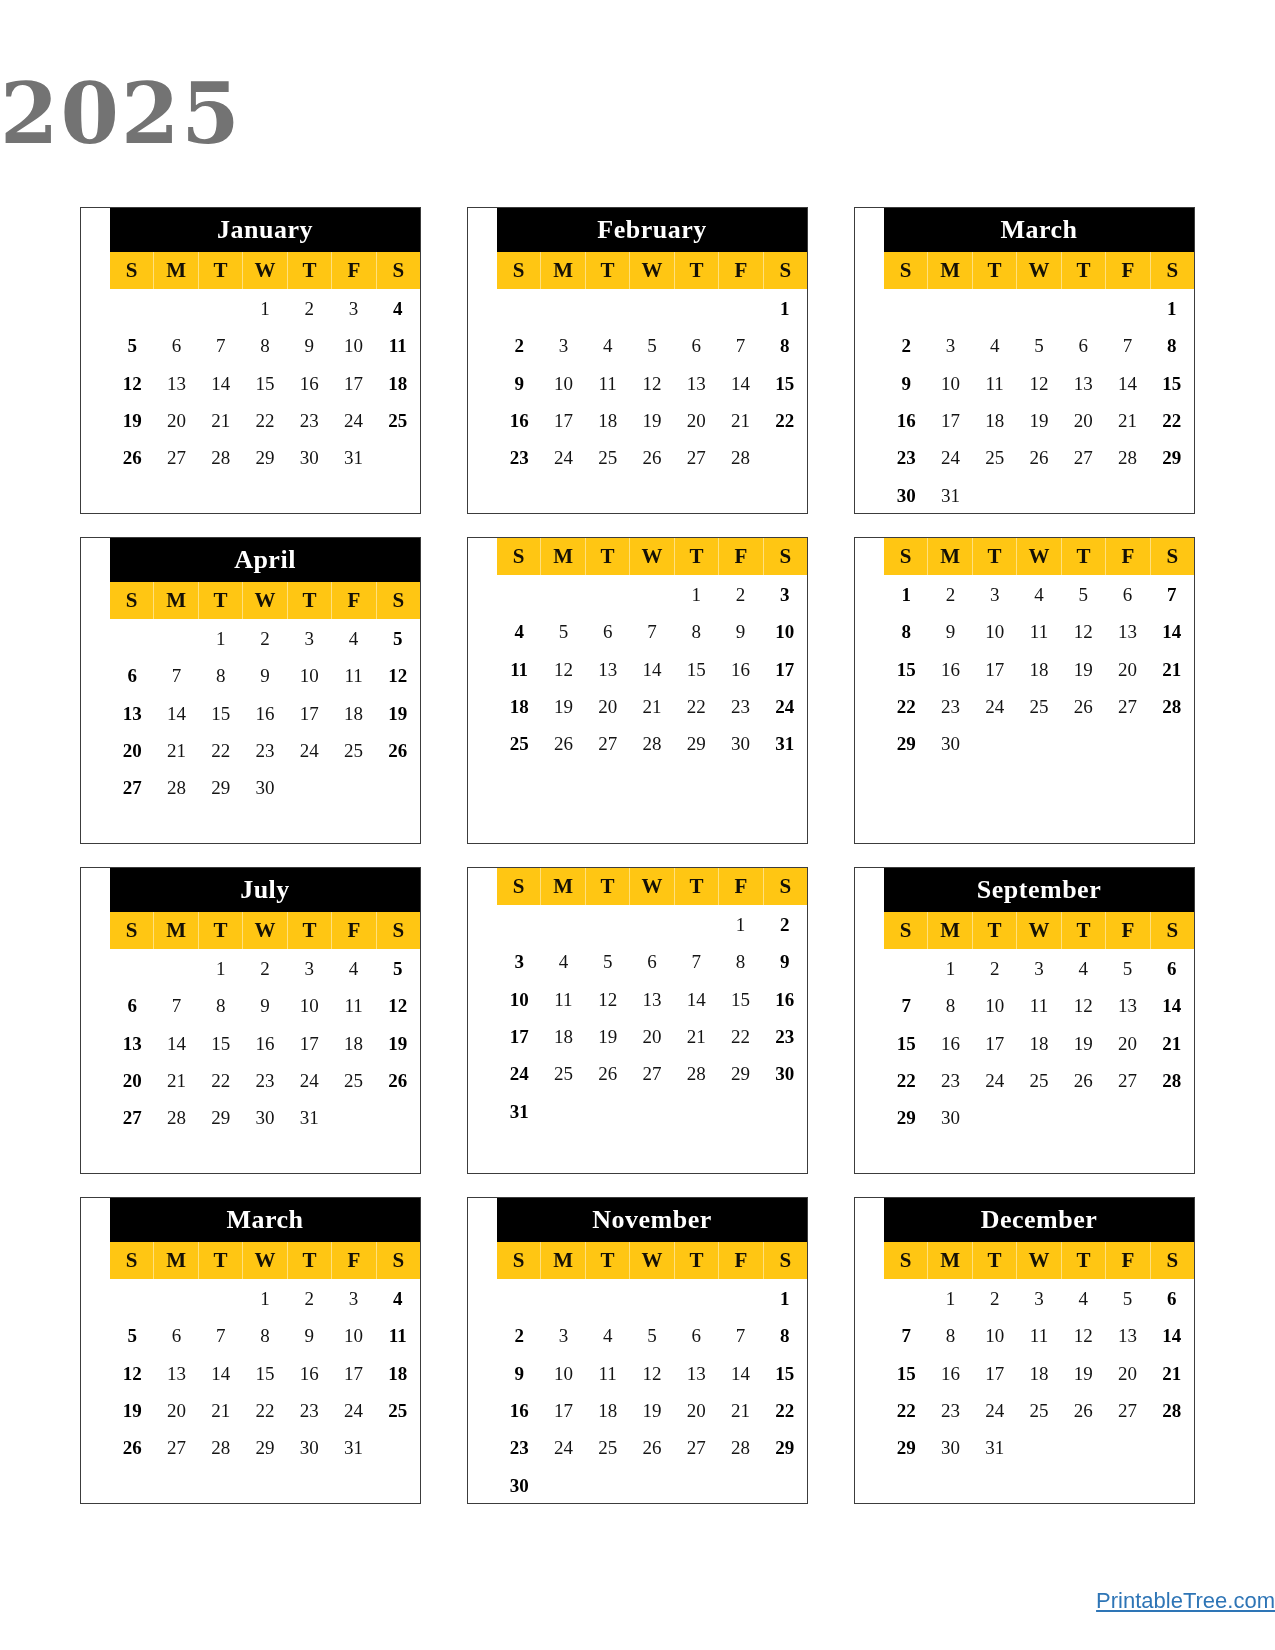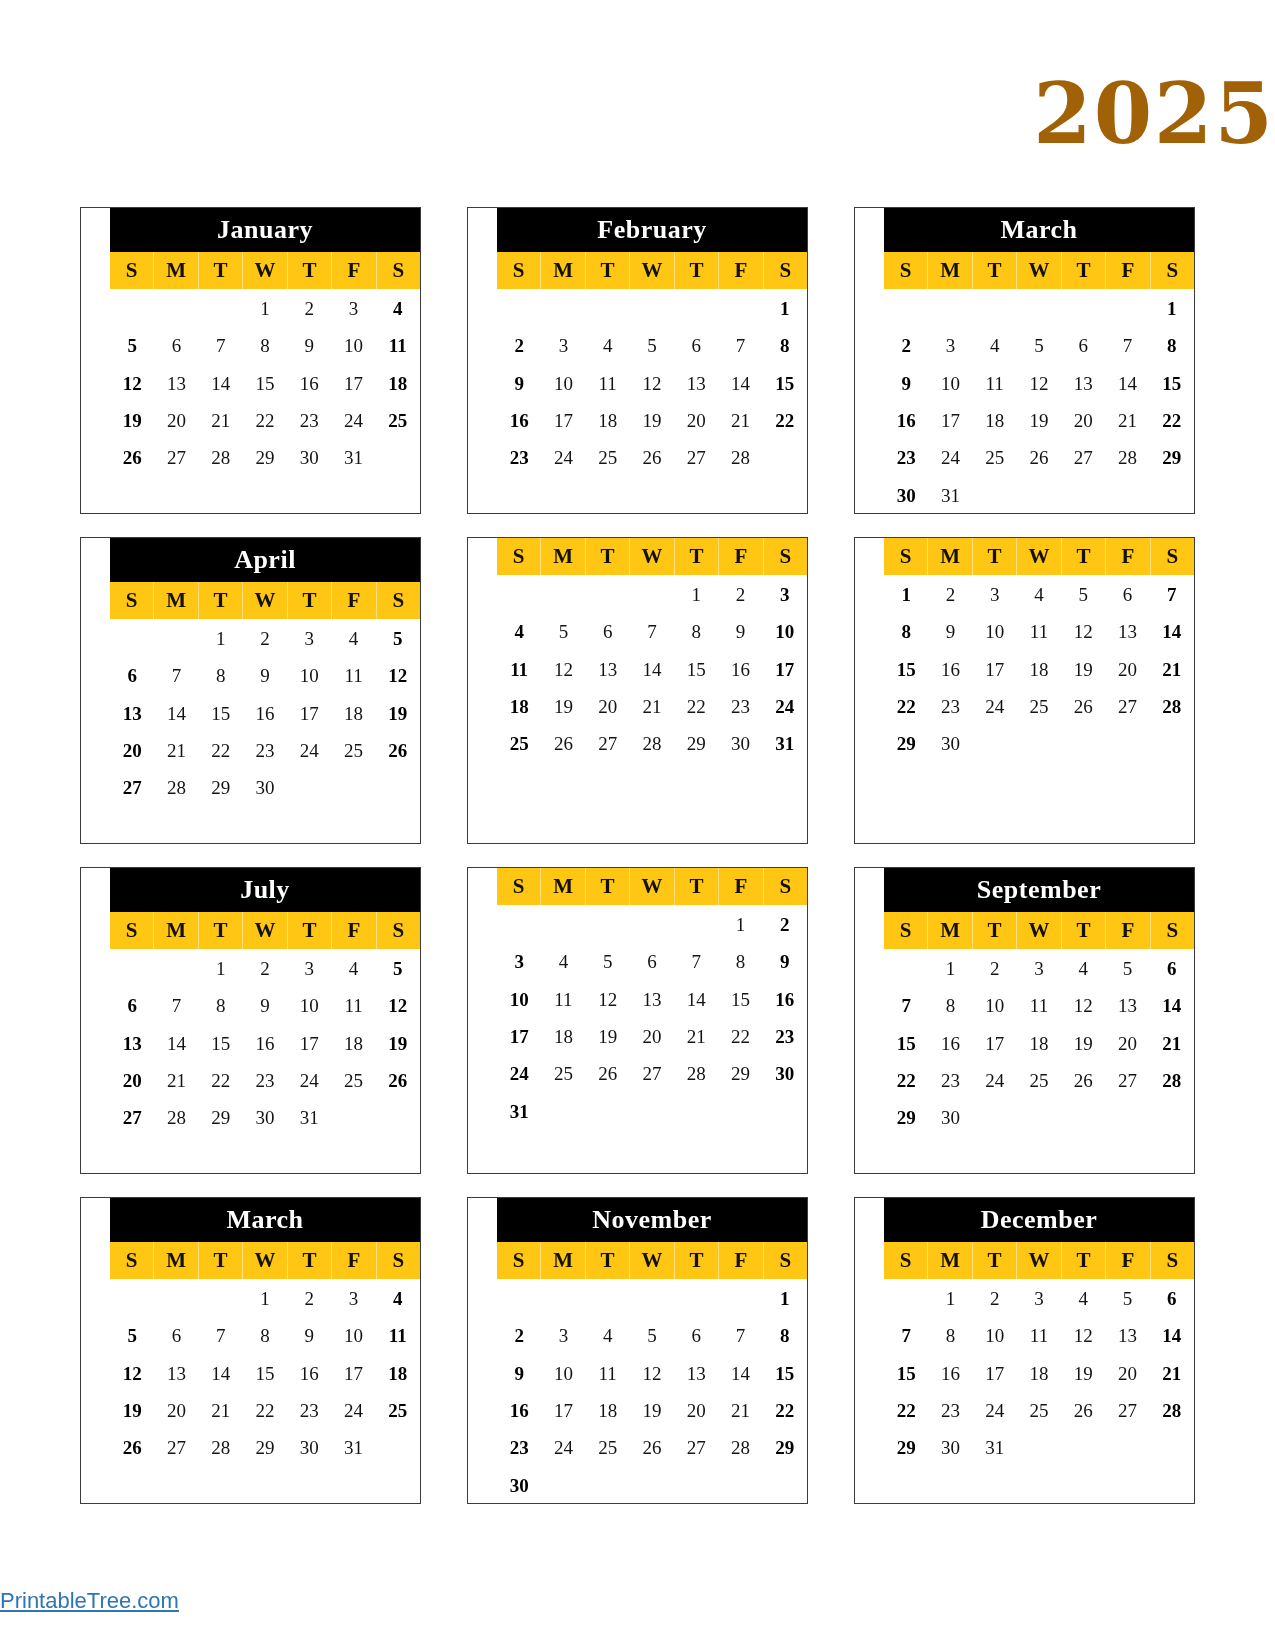--- a/index.html
+++ b/index.html
@@ -8,23 +8,23 @@
     width: 1275px; height: 1650px;
     font-family: "Liberation Serif", serif;
     position: relative;
   }
   .page {
     position: relative; width: 1275px; height: 1650px;
     background: #ffffff; overflow: hidden;
   }
   .year-title {
     position: absolute; top: 72px; left: 0; width: 100%;
-    text-align: right;
+    text-align: left;
     font-family: "DejaVu Serif", serif;
-    font-size: 84px; font-weight: 700; color: #a16207;
+    font-size: 84px; font-weight: 700; color: #737373;
     letter-spacing: 2px; line-height: 1;
   }
   .months-grid {
     position: absolute; left: 80px; top: 207px;
     width: 1115px; height: 1297px;
     display: grid;
     grid-template-columns: repeat(3, 341px);
     grid-template-rows: repeat(4, 307px);
     column-gap: 46px; row-gap: 23px;
   }
@@ -53,21 +53,21 @@
     display: grid;
     grid-template-columns: repeat(7, 1fr);
     grid-auto-rows: 37.3px;
     padding-top: 1px;
   }
   .date-cell {
     display: flex; align-items: center; justify-content: center;
     font-size: 19px; color: #141414; line-height: 1;
   }
   .date-cell.weekend { font-weight: 700; color: #000000; }
-  .footer { position: absolute; top: 1588px; left: 0; width: 100%; text-align: left; }
+  .footer { position: absolute; top: 1588px; left: 0; width: 100%; text-align: right; }
   .footer-link {
     font-family: "Liberation Sans", sans-serif;
     font-size: 22px; color: #2e75b6;
     text-decoration: underline; cursor: pointer;
   }
 </style>
 </head>
 <body>
 
 <div class="page">

